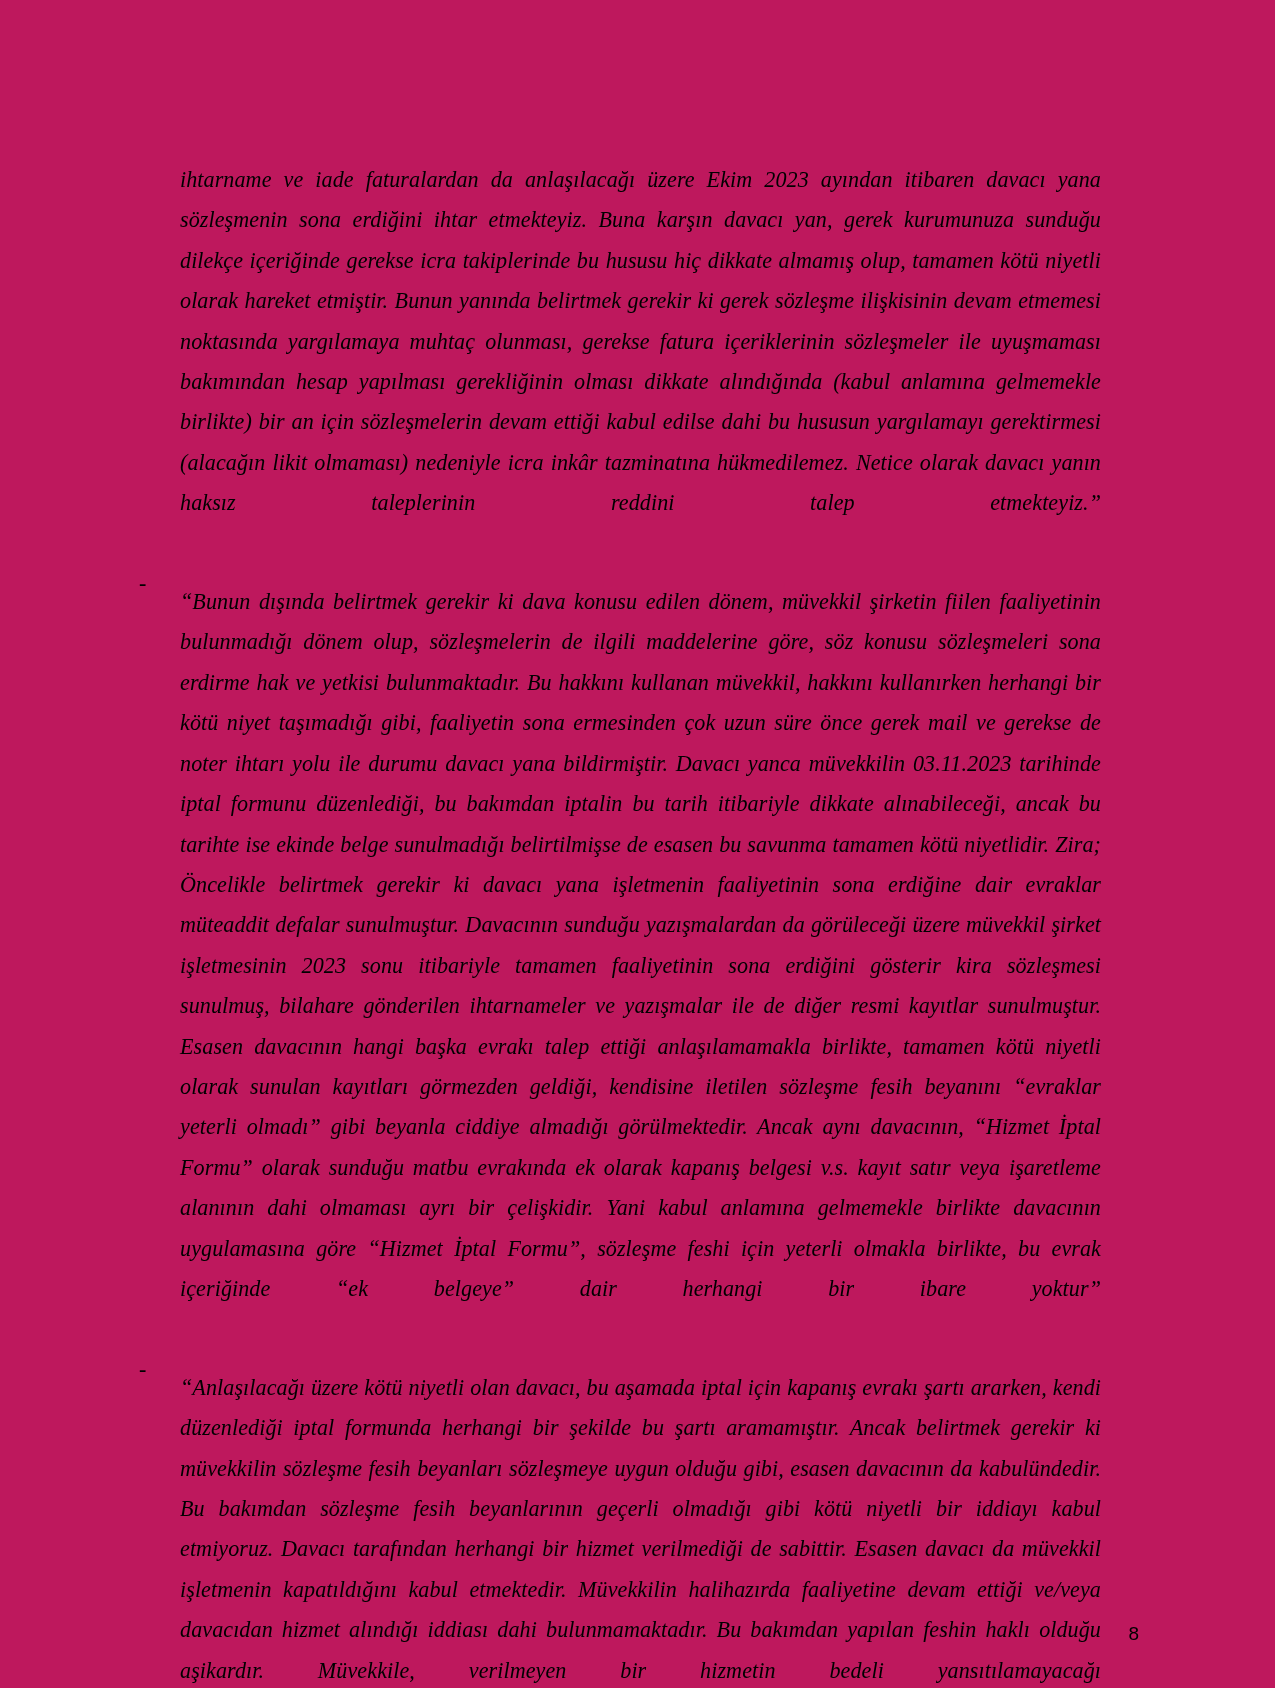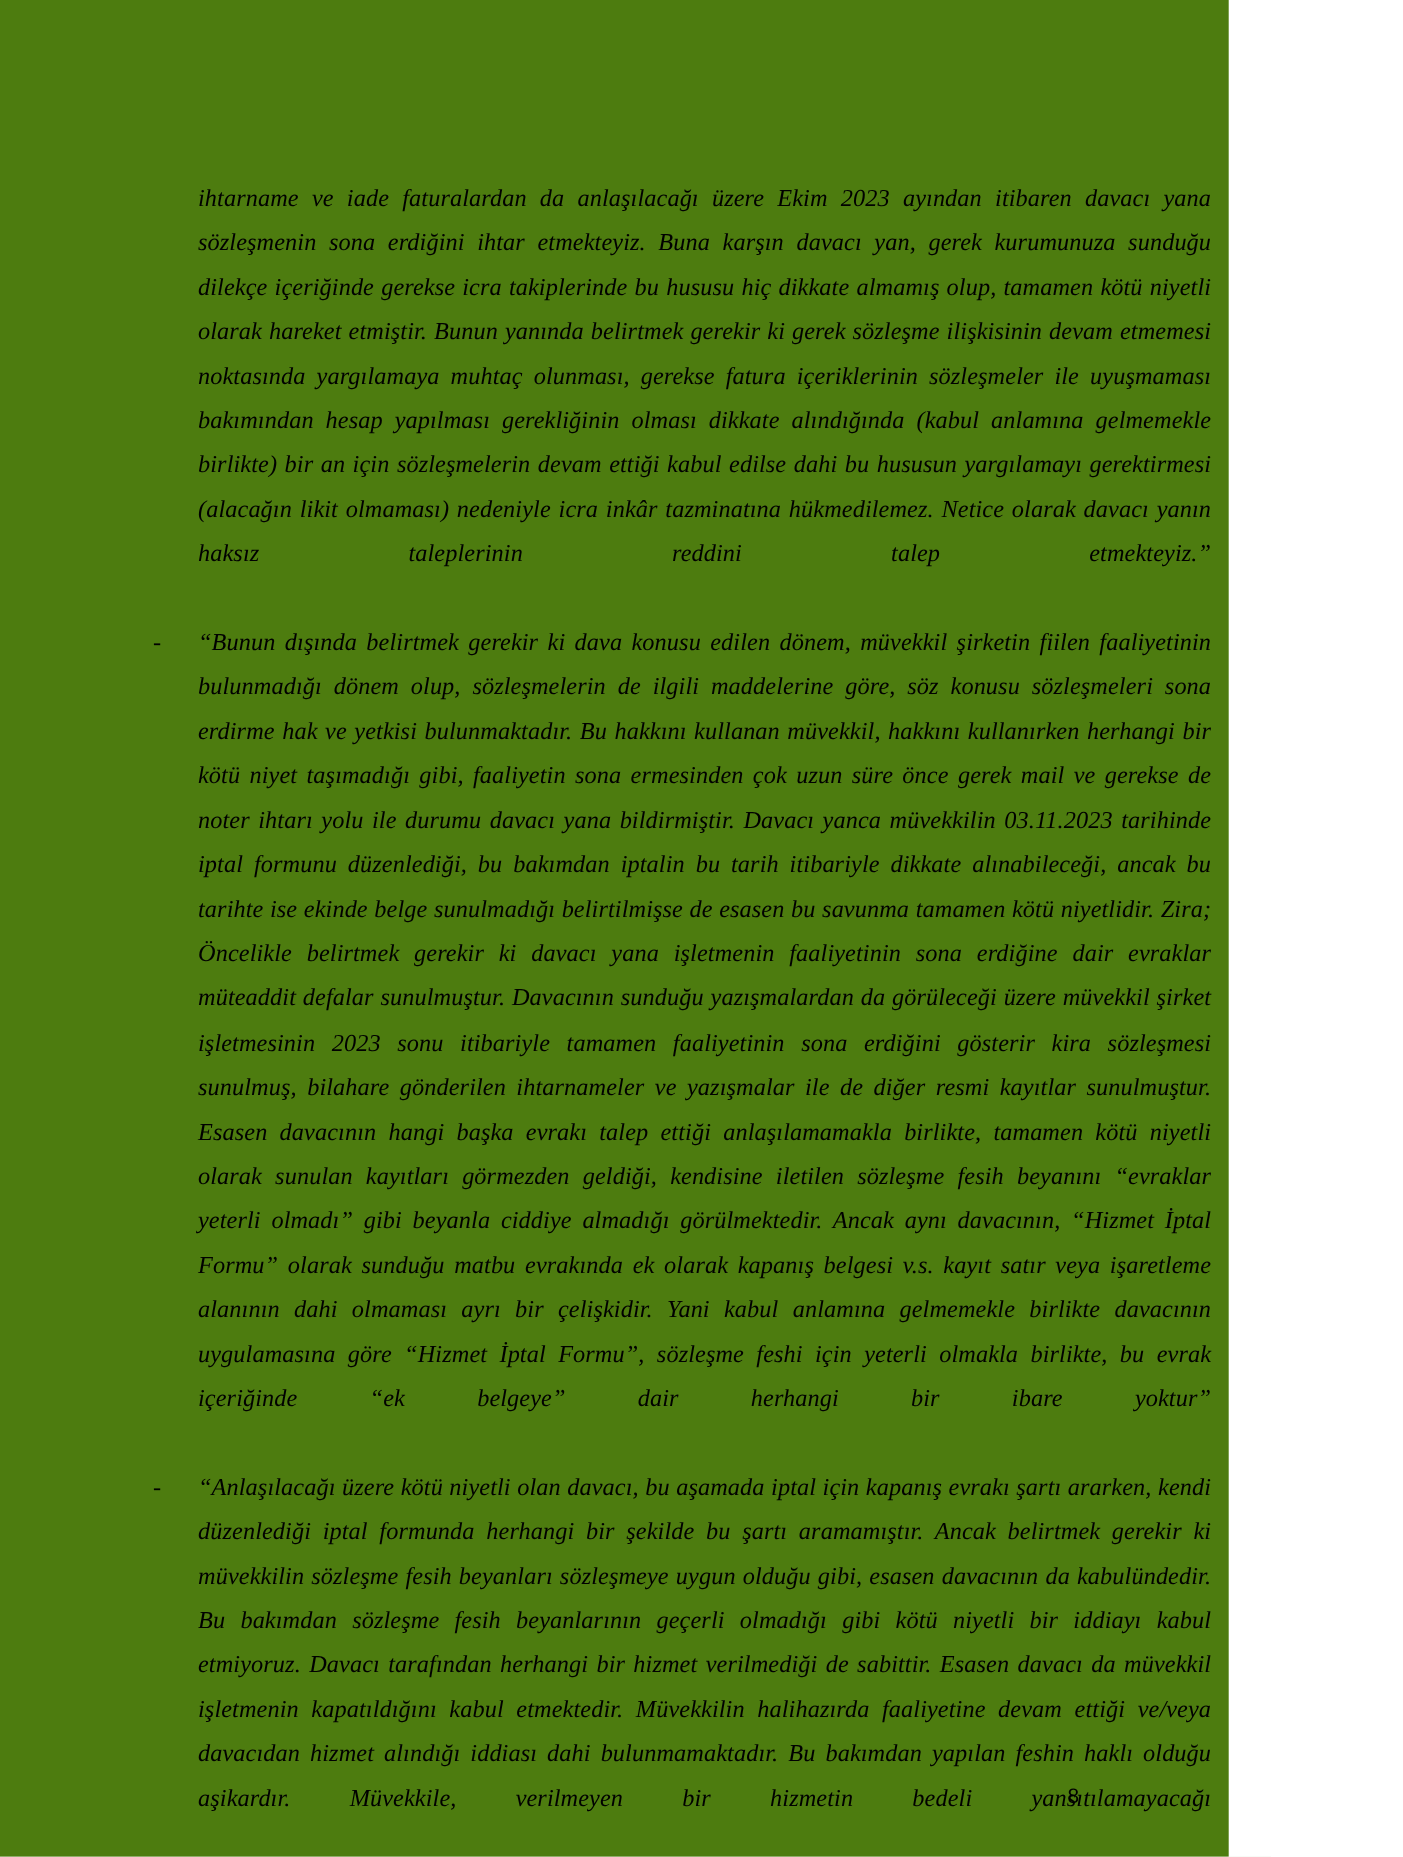--- a/index.html
+++ b/index.html
@@ -8,23 +8,23 @@
     padding: 0;
     background: #ffffff;
   }
   body {
     font-family: "Liberation Serif", "DejaVu Serif", serif;
     color: #000000;
   }
 
   .page {
     position: relative;
-    width: 1117px;
+    width: 1275px;
     height: 1688px;
-    background: #4d7c0f;
+    background: #be185d;
     box-sizing: border-box;
     overflow: hidden;
   }
 
   .content {
     position: absolute;
     left: 136px;
     top: 160px;
     width: 965px;
   }
@@ -61,20 +61,21 @@
     line-height: 40.4px;
     text-align: left;
     padding-left: 3px;
     box-sizing: border-box;
     -webkit-user-select: none;
     user-select: none;
   }
   .bullet-text {
     flex: 1 1 auto;
     width: 921px;
+    margin-top: 18px;
   }
 
   
   .para::after {
     content: "";
     display: inline-block;
     width: 100%;
   }
 
   .page-number {

